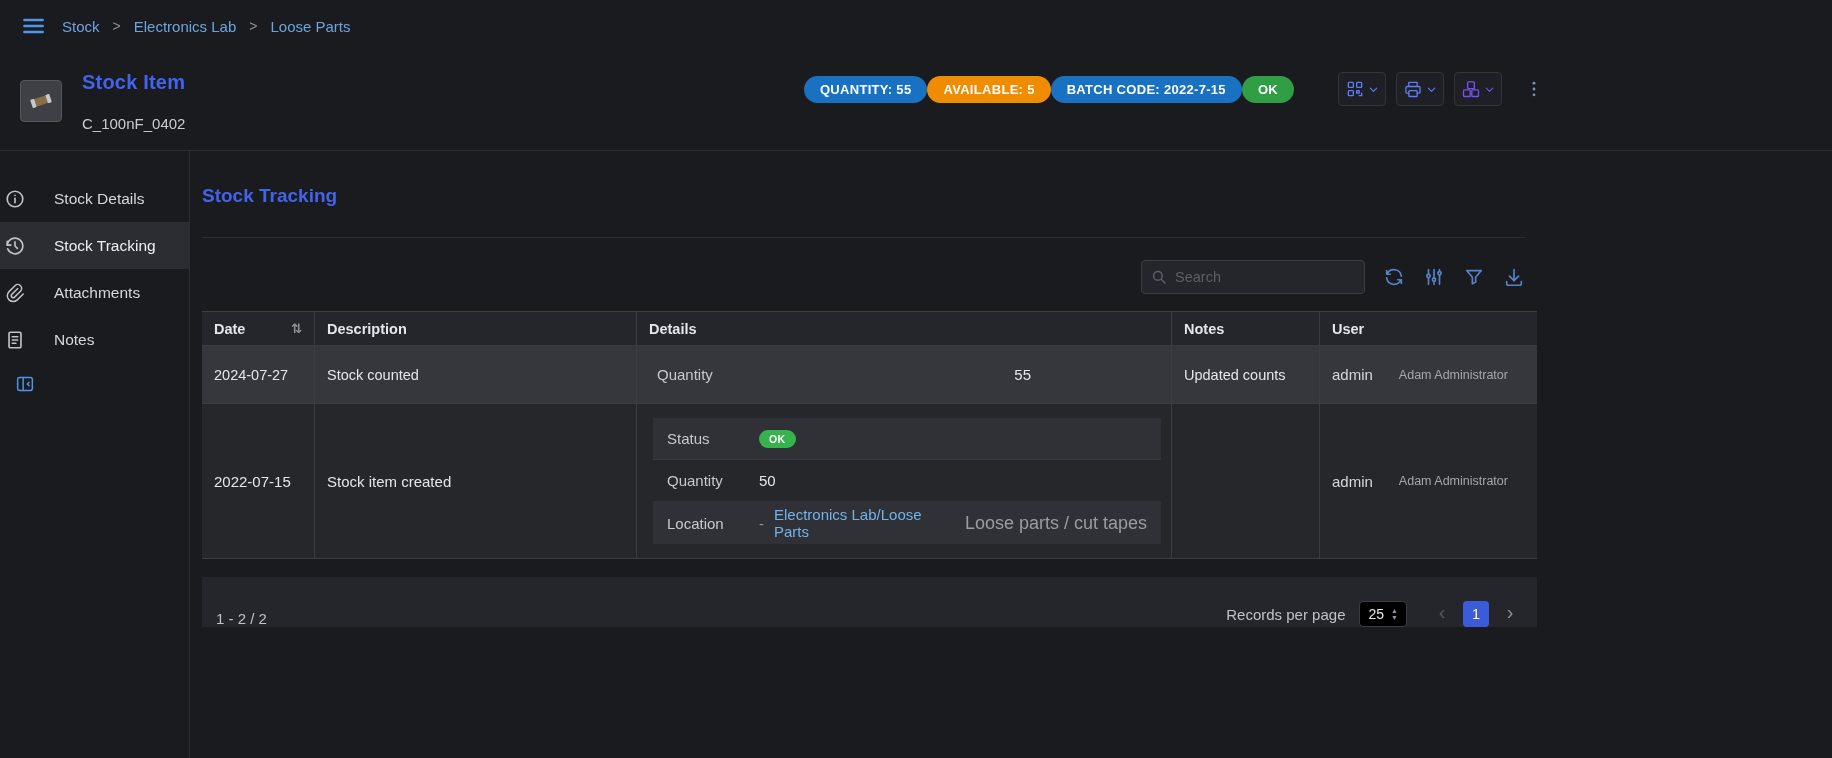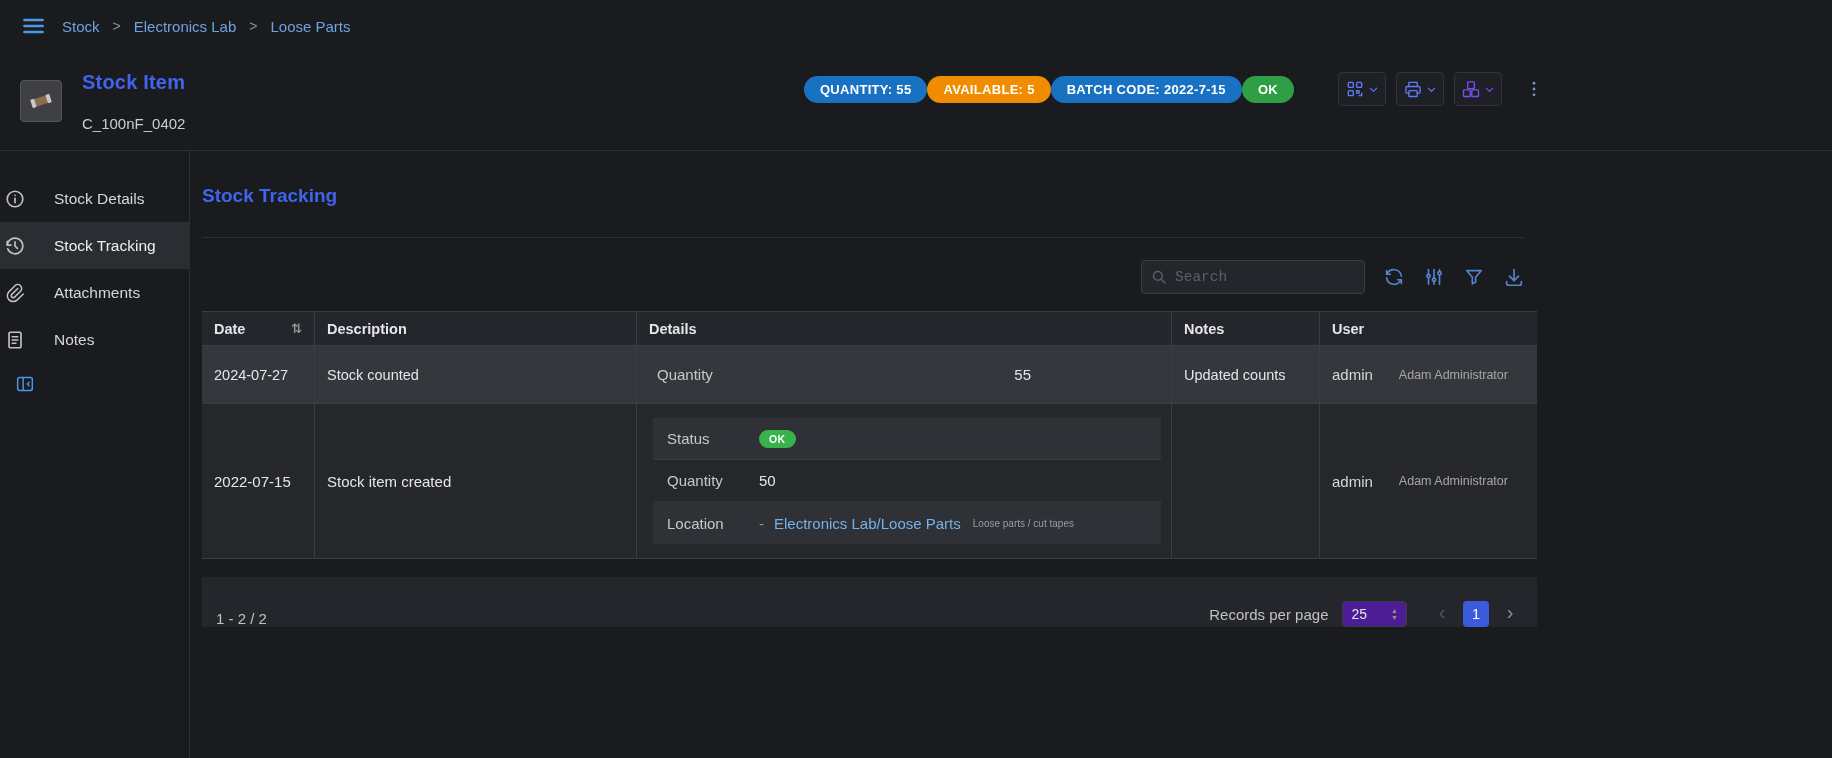--- a/index.html
+++ b/index.html
@@ -65,21 +65,21 @@
 
   .main{width:1335px;padding-left:12px}
   .section-title{color:var(--title-blue);font-size:19px;font-weight:bold;margin-top:34px}
   .section-divider{border-bottom:1px solid var(--border);margin-top:30px}
 
   
   .toolbar{margin-top:22px;display:flex;align-items:center;justify-content:flex-end;gap:18px}
   .searchbox{width:224px;height:34px;background:var(--panel);border:1px solid var(--border-strong);
              border-radius:4px;display:flex;align-items:center;padding:0 8px;gap:7px;color:var(--text-faint)}
   .searchbox input{flex:1;background:transparent;border:none;outline:none;color:var(--text-mid);
-                   font-size:14.5px;font-family:Liberation Mono, monospace;min-width:0}
+                   font-size:14.5px;font-family:Liberation Sans, sans-serif;min-width:0}
   .searchbox input::placeholder{color:var(--text-faint)}
   .tool-icon{color:var(--icon-blue);display:flex;cursor:pointer}
 
   
   .table{margin-top:17px;width:1335px}
   .trow{display:grid;grid-template-columns:113px 322px 535px 148px 217px}
   .cell{border-right:1px solid var(--border-strong);display:flex;align-items:center;
         padding:0 12px;min-width:0}
   .cell:last-child{border-right:none}
   .thead .cell{background:var(--panel);border-top:1px solid var(--border-strong);
@@ -95,33 +95,33 @@
   .inner-table{width:512px}
   .inner-row{height:42px;display:flex;align-items:center;padding:0 14px;
              border-bottom:1px solid rgba(255,255,255,.05)}
   .inner-row:last-child{border-bottom:none}
   .inner-row.striped{background:var(--stripe)}
   .inner-label{flex:0 0 92px;color:var(--text-mid)}
   .ok-chip{background:#37b24d;color:#fff;font-size:10.5px;font-weight:bold;letter-spacing:.4px;
            padding:3px 10px;border-radius:10px}
   .loc-dash{color:#909296;margin-right:10px}
   .loc-link{color:var(--link-bright);cursor:pointer}
-  .loc-extra{font-size:10px;color:#9a9ca1;margin-left:12px;white-space:nowrap}
+  .loc-extra{font-size:18px;color:#9a9ca1;margin-left:12px;white-space:nowrap}
   .user-cell{gap:26px;align-items:baseline}
   .user-name{font-size:15px;color:#d5d7da;align-self:center}
   .user-full{font-size:12.5px;color:var(--text-dim);align-self:center}
 
   
   .tfoot{margin-top:18px;height:50px;width:1335px;background:var(--panel);
          display:flex;align-items:flex-end;padding:0 14px}
   .range-label{color:#c1c2c5;font-size:15px}
   .foot-right{margin-left:auto;display:flex;align-items:center;gap:14px}
   .rpp-label{color:#c1c2c5;font-size:15px}
-  .rpp-select{display:flex;align-items:center;gap:24px;border:1px solid var(--border-strong);
-              background:#4c1d95;border-radius:4px;padding:4px 8px;cursor:pointer}
+  .rpp-select{display:flex;align-items:center;gap:7px;border:1px solid var(--border-strong);
+              background:#000000;border-radius:4px;padding:4px 8px;cursor:pointer}
   .rpp-value{font-size:14px;color:var(--text)}
   .stepper{display:flex;flex-direction:column;color:#909296;font-size:7px;line-height:7px}
   .pager{display:flex;align-items:center;gap:8px;margin-left:8px}
   .page-btn{width:26px;height:26px;display:flex;align-items:center;justify-content:center;
             border-radius:4px;font-size:14.5px;cursor:pointer}
   .page-btn.nav{font-size:20px;color:#8e9196;padding-bottom:3px}
   .page-btn.nav.disabled{color:#55585e;cursor:default}
   .page-btn.current{background:var(--accent);color:#fff}
 </style>
 </head>

